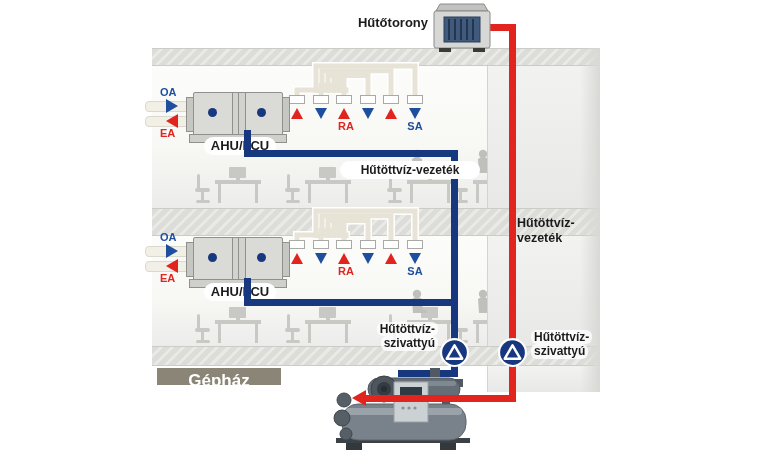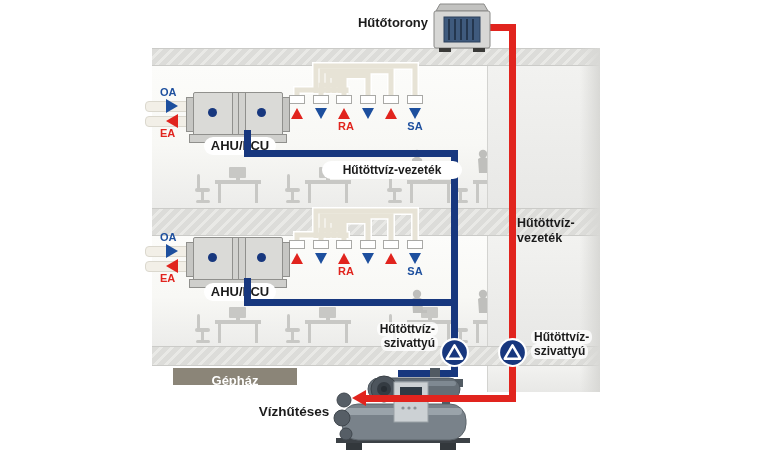--- a/index.html
+++ b/index.html
@@ -208,21 +208,21 @@
   <div class="pipe blue" style="left:244px;top:130px;width:7px;height:27px"></div>
   <div class="pipe blue" style="left:244px;top:150px;width:214px;height:7px"></div>
   <div class="pipe blue" style="left:244px;top:278px;width:7px;height:28px"></div>
   <div class="pipe blue" style="left:244px;top:299px;width:214px;height:7px"></div>
   <div class="pipe blue" style="left:451px;top:150px;width:7px;height:227px"></div>
   <div class="pipe blue" style="left:398px;top:370px;width:60px;height:7px"></div>
 
   <div class="pipe red" style="left:487px;top:24px;width:26px;height:7px"></div>
   <div class="pipe red" style="left:509px;top:24px;width:7px;height:378px"></div>
 
-  <div class="lbl pill" style="position:absolute;left:322px;top:161px;width:140px;font-size:12px;padding:2px 0">Hűtöttvíz-vezeték</div>
+  <div class="lbl pill" style="position:absolute;left:340px;top:161px;width:140px;font-size:12px;padding:2px 0">Hűtöttvíz-vezeték</div>
   <div class="lbl" style="left:517px;top:216px;font-size:12.5px">
     <div>Hűtöttvíz-</div>
     <div>vezeték</div>
   </div>
 
   <svg class="abs" style="left:328px;top:352px" width="150" height="100" viewBox="0 0 150 100">
     <rect x="8" y="86" width="134" height="5" fill="#3c4146"></rect>
     <rect x="18" y="91" width="16" height="7" fill="#33383c"></rect>
     <rect x="112" y="91" width="16" height="7" fill="#33383c"></rect>
     <rect x="14" y="52" width="124" height="36" rx="16" fill="#79828a" stroke="#5c646b"></rect>
@@ -273,20 +273,19 @@
         <line x1="25" y1="17" x2="25" y2="38"></line>
       <line x1="31" y1="17" x2="31" y2="38"></line>
         <line x1="37" y1="17" x2="37" y2="38"></line>
       <line x1="43" y1="17" x2="43" y2="38"></line>
     </g>
     <rect x="9" y="46" width="12" height="4" fill="#3a3a38"></rect>
     <rect x="43" y="46" width="12" height="4" fill="#3a3a38"></rect>
   </svg>
   <div class="lbl" style="left:346px;top:15px;width:82px;text-align:right;font-size:13px">Hűtőtorony</div>
 
-  <div class="geph" style="left:173px;top:368px;width:124px;height:17px;font-size:13px;line-height:25px">
+  <div class="geph" style="left:157px;top:368px;width:124px;height:17px;font-size:17px;line-height:25px">
     <span>Gépház</span>
   </div>
   <div class="lbl" style="left:224px;top:403px;width:140px;text-align:center;font-size:13.5px;line-height:1.3">
-    <div>Vízhűtéses</div>
   </div>
 
 </div>
 
 </body></html>

